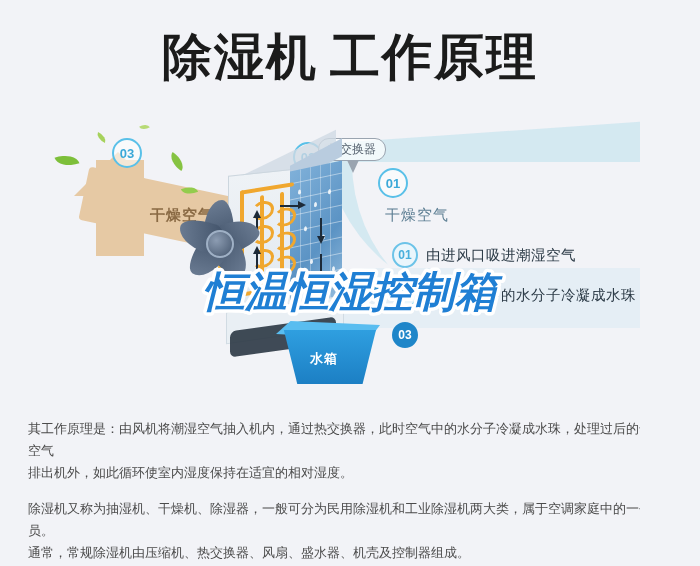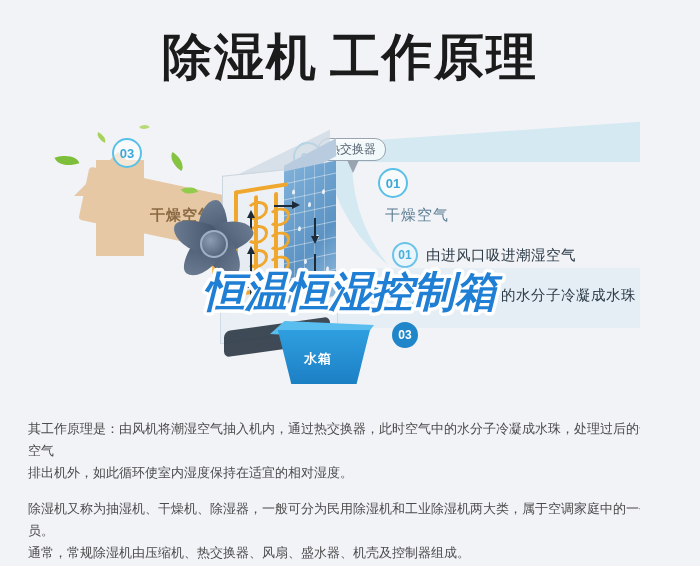--- a/index.html
+++ b/index.html
@@ -101,21 +101,21 @@
     width:0;height:0;border-left:6px solid transparent;border-right:6px solid transparent;
     border-top:13px solid #9aa4b0;
   }
 
   .humid-label{
     position:absolute;left:385px;top:88px;
     font-size:15px;color:#5b7d92;letter-spacing:1px;
   }
 
   
-  .machine{position:absolute;left:164px;top:30px;width:210px;height:230px;}
+  .machine{position:absolute;left:170px;top:30px;width:210px;height:230px;}
 
   .cabinet{
     position:absolute;left:58px;top:22px;width:108px;height:160px;
     background:linear-gradient(180deg,#eef2f6 0%,#dfe7ee 100%);
     border:1px solid #ccd6de;
     transform:skewY(-6deg);
   }
   .cabinet-top{
     position:absolute;left:58px;top:8px;width:108px;height:22px;
     background:#cfd9e4;transform:skewY(-26deg);opacity:.8;

